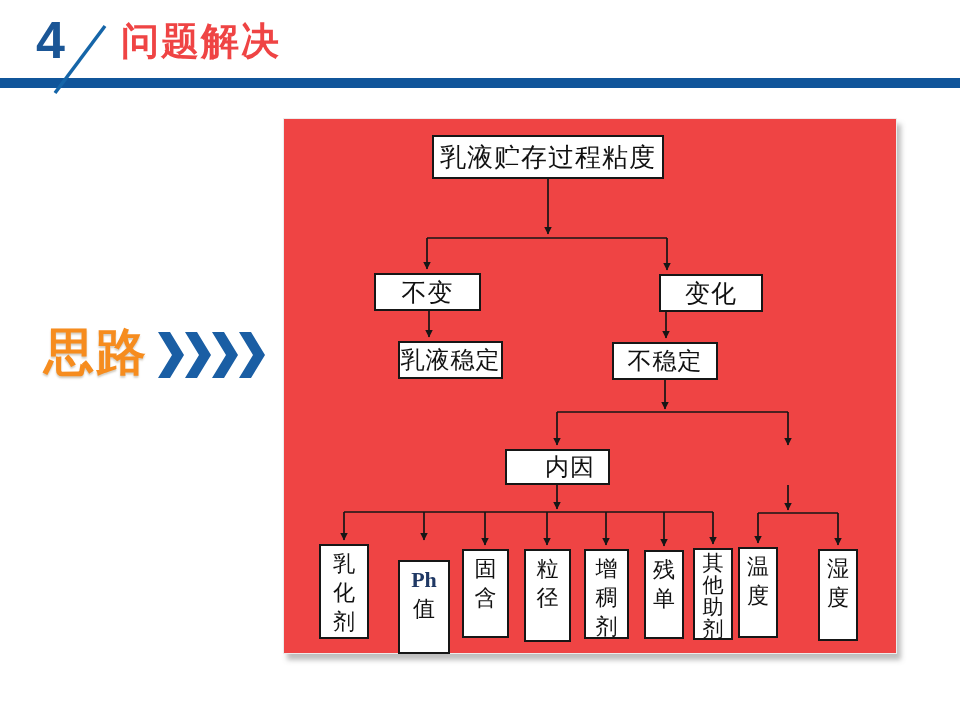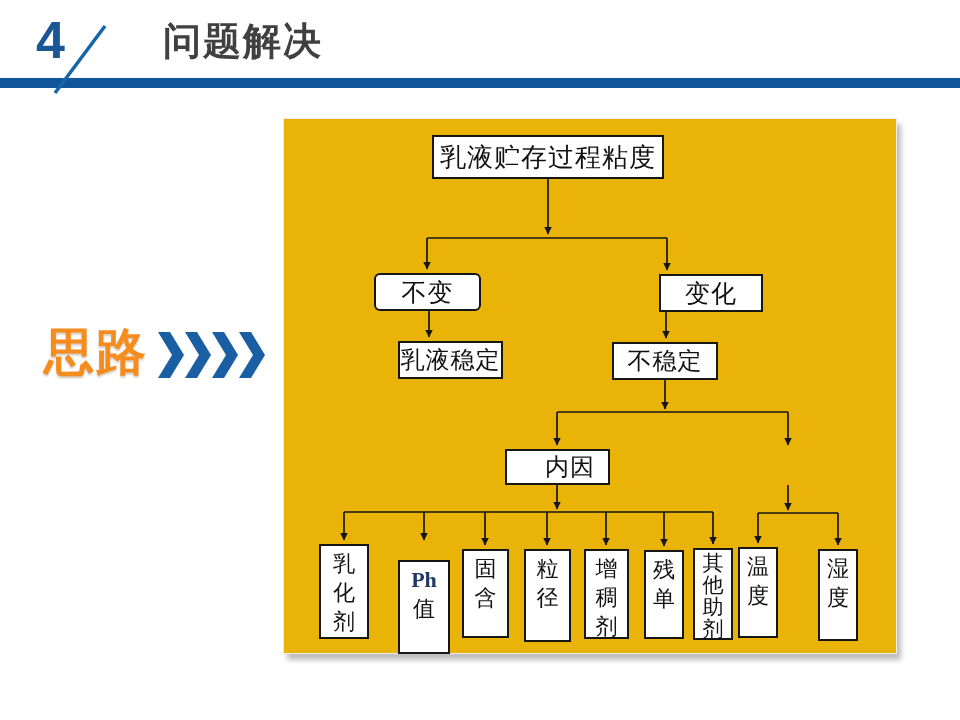--- a/index.html
+++ b/index.html
@@ -9,50 +9,50 @@
   }
   
   .hdr-number{
     position:absolute;left:36px;top:14px;
     font-size:52px;font-weight:800;color:#1B5696;
     font-family:"Liberation Sans",sans-serif;line-height:1;
   }
   .hdr-slash{position:absolute;left:45px;top:15px;z-index:3;}
   .hdr-title{
     position:absolute;left:121px;top:22px;
-    font-size:38px;font-weight:800;color:#404040;letter-spacing:2px;
-    font-family:"Liberation Sans",sans-serif;line-height:1;margin-left:42px;
+    font-size:38px;font-weight:800;color:#ef4444;letter-spacing:2px;
+    font-family:"Liberation Sans",sans-serif;line-height:1;
   }
   .hdr-bar{
     position:absolute;left:0;top:78px;width:960px;height:10px;
     background:#10559A;z-index:1;
   }
   
   .lead{position:absolute;left:44px;top:326px;display:flex;align-items:center;}
   .lead-text{
     font-size:50px;font-weight:800;color:#F68C1E;letter-spacing:2px;
     line-height:1;text-shadow:0 2px 2px rgba(80,50,0,0.25);
     font-family:"Liberation Sans",sans-serif;
   }
   .lead-chevrons{margin-left:10px;margin-top:6px;}
   
   .panel{
     position:absolute;left:283px;top:118px;width:612px;height:534px;
-    background:#eab308;border:1px solid #ececec;
+    background:#ef4444;border:1px solid #ececec;
     box-shadow:4px 6px 5px rgba(110,110,110,0.45);
   }
   .wires{position:absolute;left:0;top:0;width:612px;height:534px;}
   .node{
     position:absolute;background:#fff;border:2px solid #161616;
     display:flex;align-items:center;justify-content:center;
     font-family:"Liberation Serif",serif;color:#111;
     font-size:25px;letter-spacing:1px;box-sizing:border-box;
   }
   .n-root {left:148px;top:16px; width:232px;height:44px;font-size:26px;}
-  .n-unch {left:90px; top:154px;width:107px;height:38px;border-radius:6px;}
+  .n-unch {left:90px; top:154px;width:107px;height:38px;}
   .n-chg  {left:331px;top:155px;width:104px;height:38px;margin-left:44px;}
   .n-stab {left:94px; top:222px;width:105px;height:38px;font-size:24px;margin-left:20px;}
   .n-unst {left:328px;top:223px;width:106px;height:38px;font-size:24px;}
   .n-int  {left:221px;top:330px;width:105px;height:36px;font-size:24px;padding-left:25px;}
   .n-ext  {left:452px;top:330px;width:104px;height:36px;font-size:24px;}
   .vnode{
     position:absolute;background:#fff;border:2px solid #161616;
     display:flex;flex-direction:column;align-items:center;justify-content:flex-start;
     padding-top:7px;gap:7px;box-sizing:border-box;
     font-family:"Liberation Serif",serif;color:#111;

